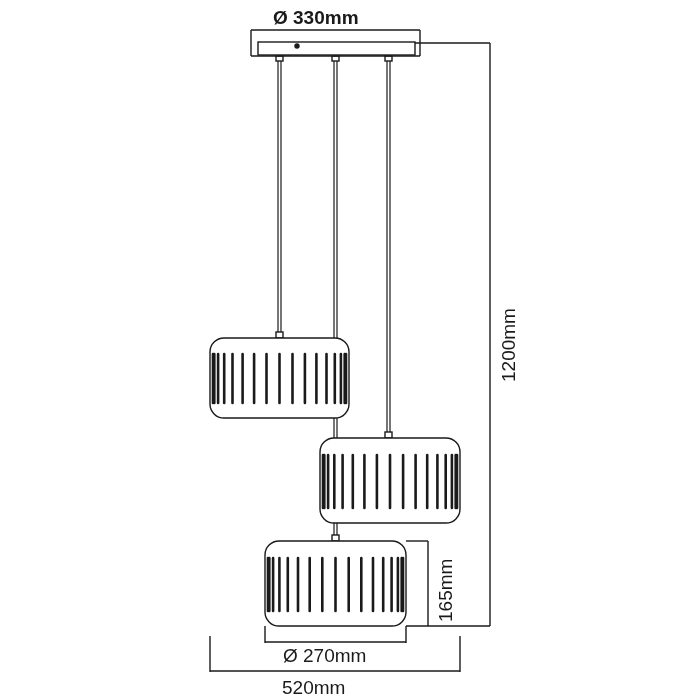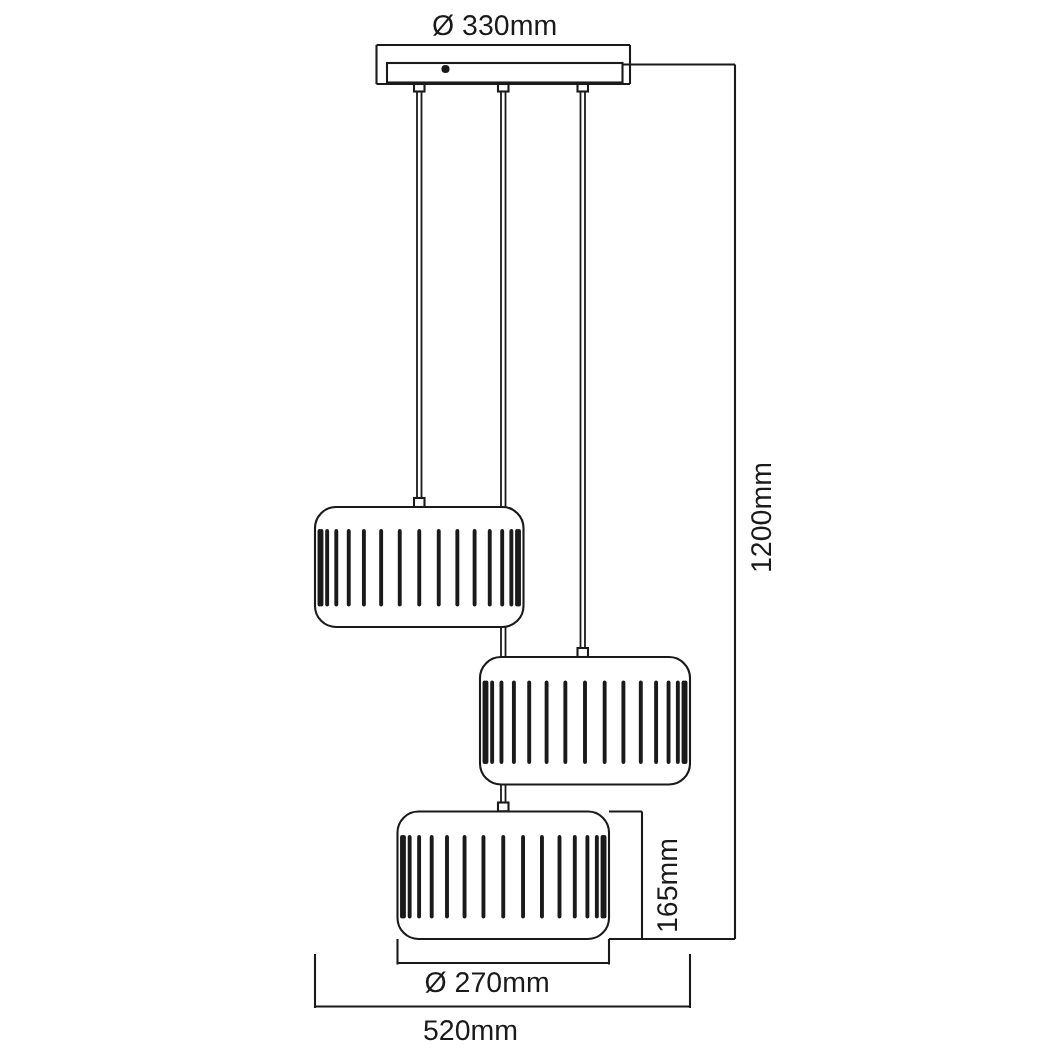--- a/index.html
+++ b/index.html
@@ -124,17 +124,17 @@
     <line x1="265" y1="626" x2="265" y2="643"></line>
     <line x1="406" y1="626" x2="406" y2="643"></line>
     <line x1="265" y1="642" x2="406" y2="642"></line>
 
     <line x1="210" y1="636" x2="210" y2="672"></line>
     <line x1="460" y1="636" x2="460" y2="672"></line>
     <line x1="210" y1="671" x2="460" y2="671"></line>
   </g>
 </svg>
 
-<div class="lbl" style="left:288px; top:8px;">Ø 330mm</div>
+<div class="lbl" style="left:273px; top:8px;font-weight:bold;">Ø 330mm</div>
 <div class="lbl vlbl" style="left:499px; top:382px;">1200mm</div>
 <div class="lbl vlbl" style="left:436px; top:622px;">165mm</div>
 <div class="lbl" style="left:283px; top:646px;">Ø 270mm</div>
 <div class="lbl" style="left:282px; top:678px;">520mm</div>
 
 </body></html>

